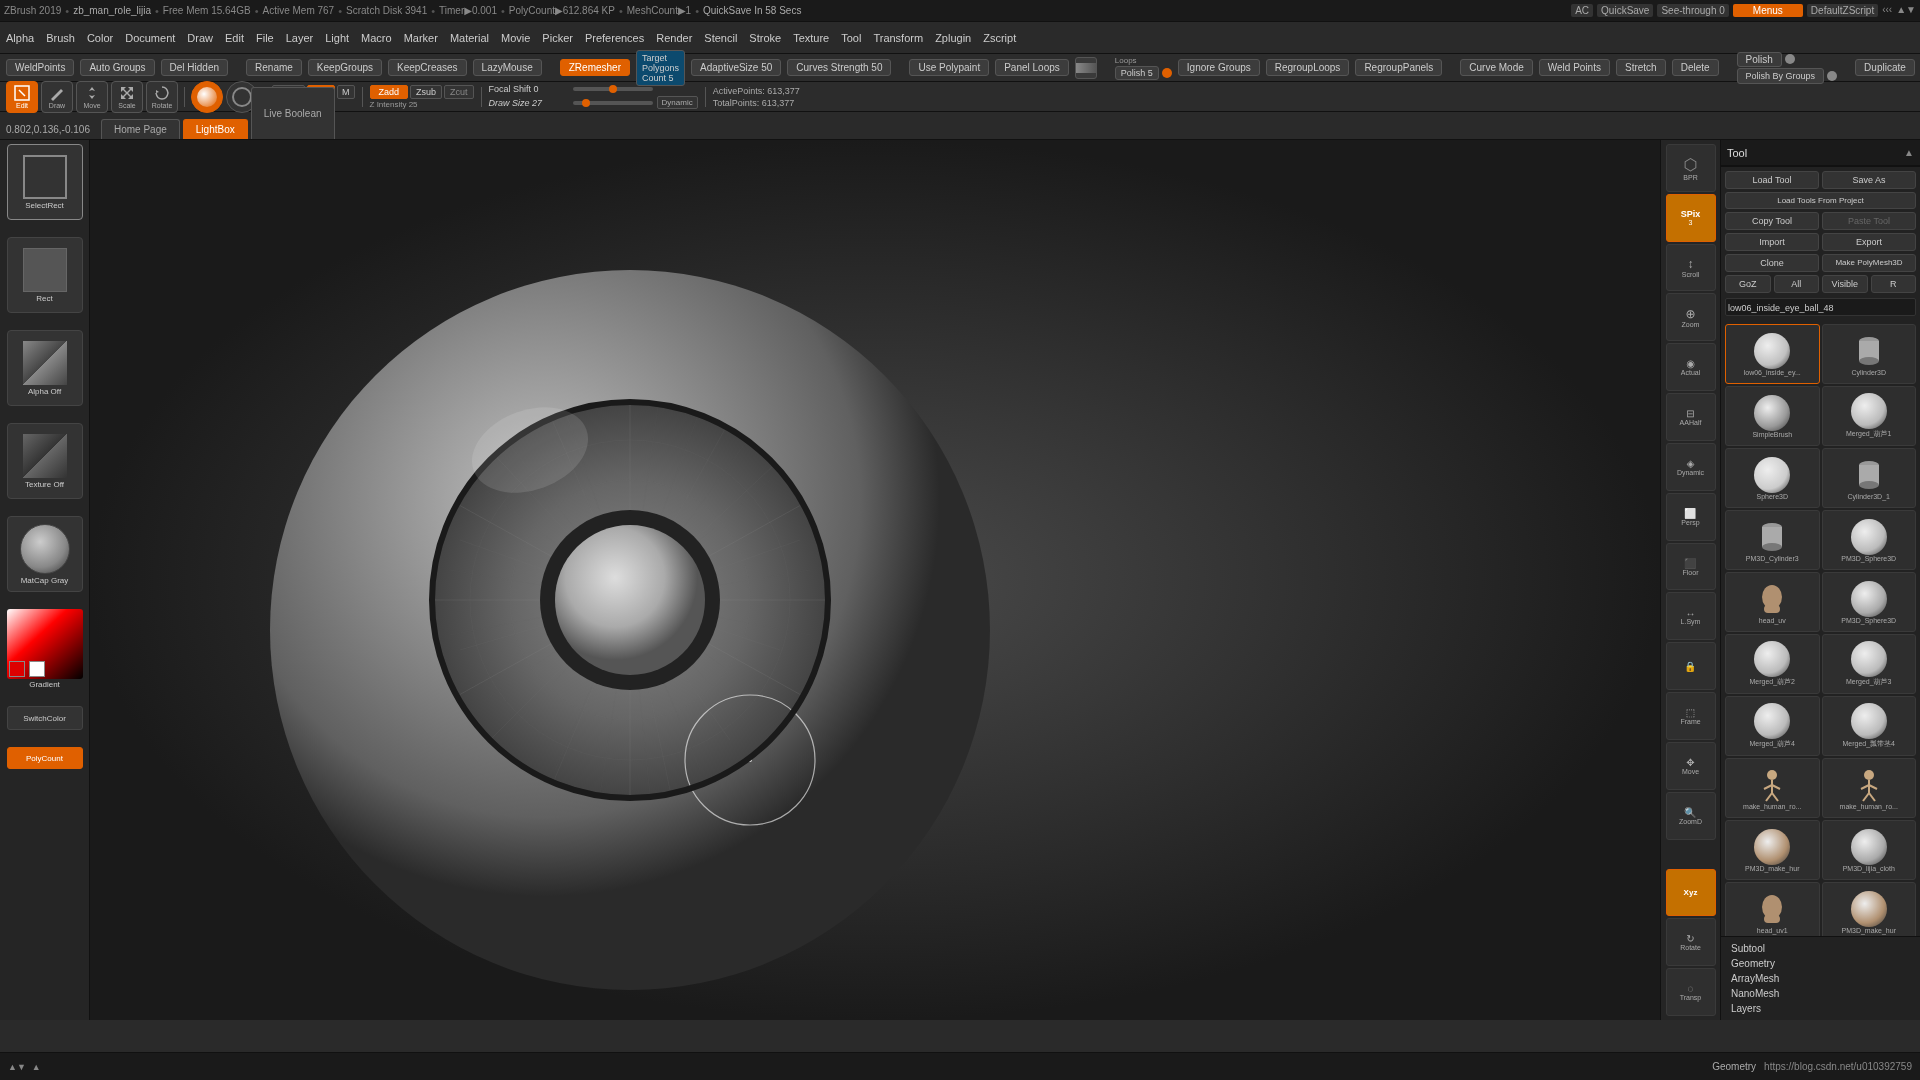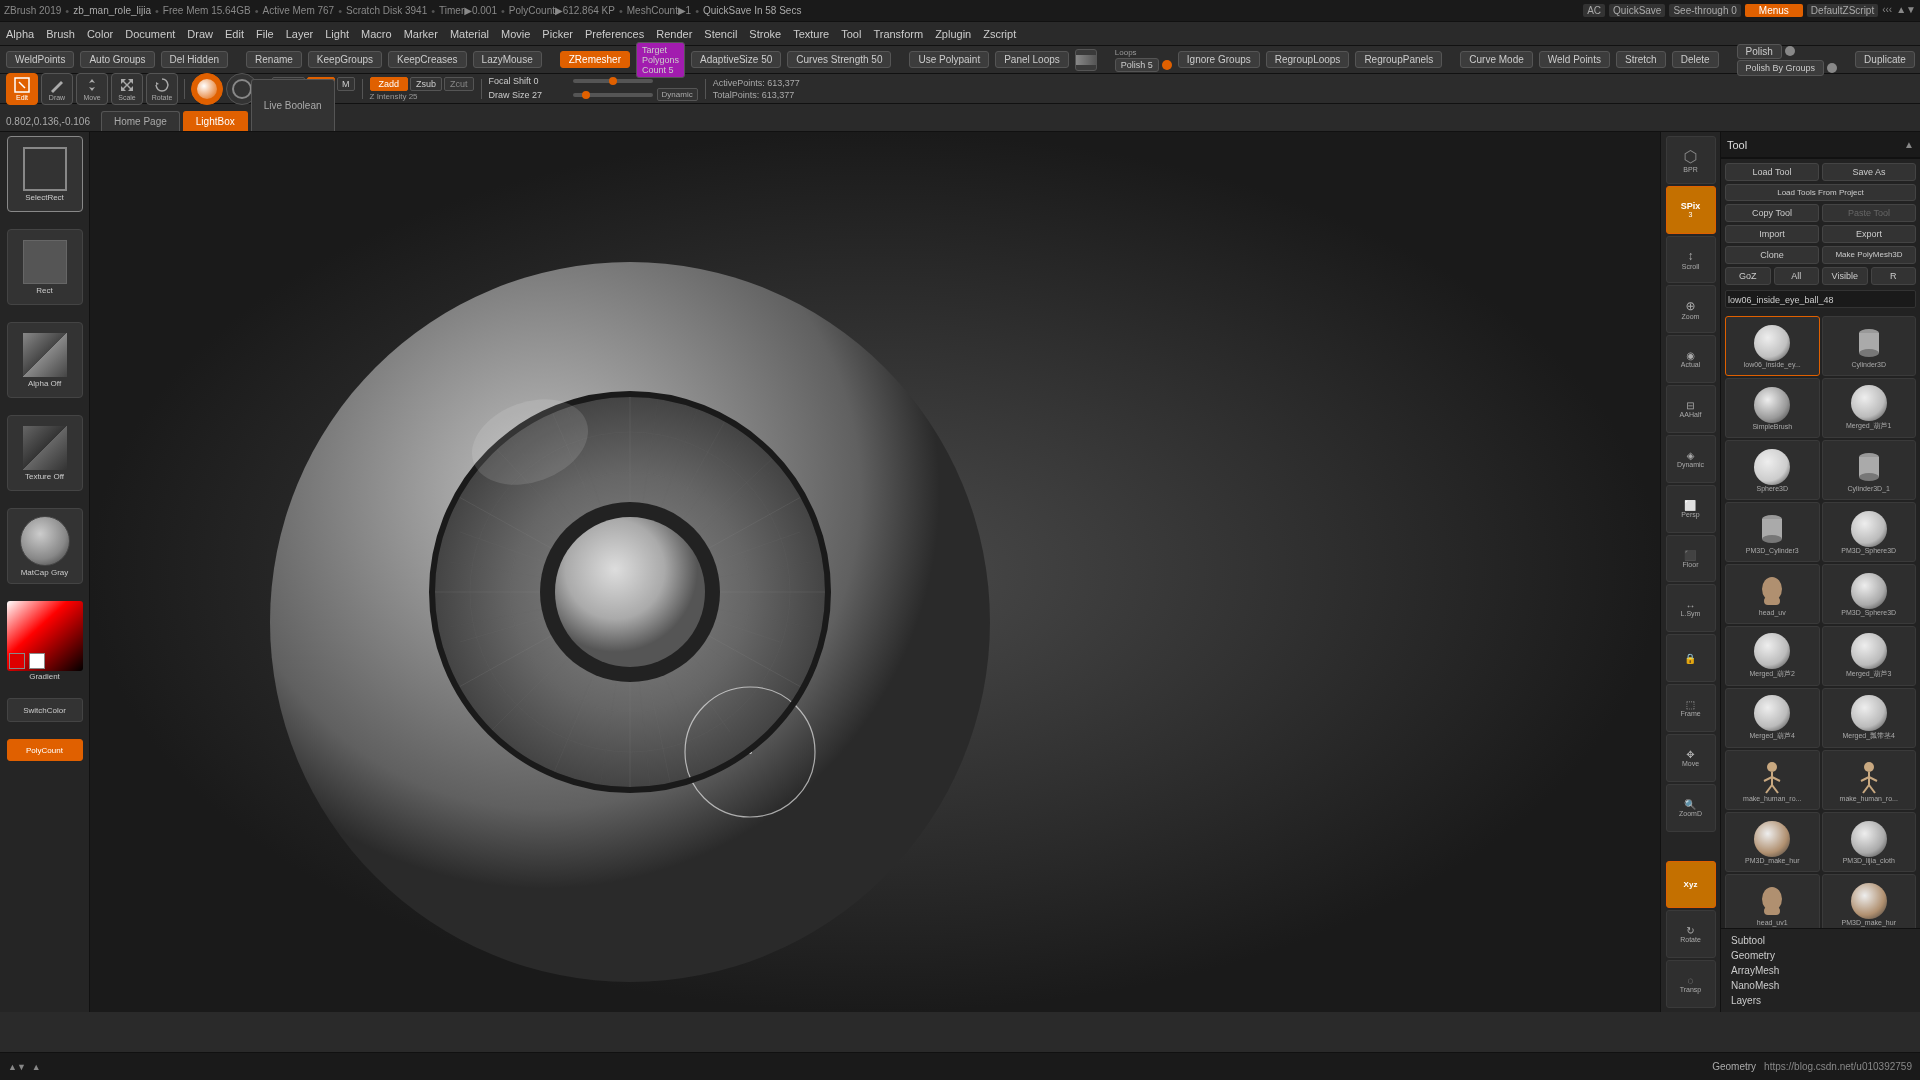--- a/index.html
+++ b/index.html
@@ -328,28 +328,28 @@
     <span style="font-size:10px;color:#888;">PolyCount▶612.864 KP</span>
     <span style="color:#555;padding:0 2px;">•</span>
     <span style="font-size:10px;color:#888;text-align:center;">MeshCount▶1</span>
     <span style="color:#555;padding:0 2px;">•</span>
     <span style="font-size:10px;color:#aaa;">QuickSave In 58 Secs</span>
   </div>
   <div style="display:flex;gap:4px;margin-left:8px;">
     <span style="font-size:10px;color:#aaa;padding:1px 4px;background:#333;border-radius:2px;cursor:pointer;">AC</span>
     <span style="font-size:10px;color:#aaa;padding:1px 4px;background:#333;border-radius:2px;cursor:pointer;">QuickSave</span>
     <span style="font-size:10px;color:#aaa;padding:1px 4px;background:#333;border-radius:2px;cursor:pointer;">See-through 0</span>
-    <span style="font-size:10px;color:#fff;padding:1px 14px;background:#e06000;border-radius:2px;cursor:pointer;">Menus</span>
+    <span style="font-size:10px;color:#fff;padding:1px 20px;background:#e06000;border-radius:2px;cursor:pointer;">Menus</span>
     <span style="font-size:10px;color:#aaa;padding:1px 4px;background:#333;border-radius:2px;cursor:pointer;">DefaultZScript</span>
     <span style="color:#888;font-size:10px;">‹‹‹</span>
     <span style="color:#888;font-size:10px;">▲▼</span>
   </div>
 </div>
 
-<div style="width:100%;height:24px;background:#2a2a2a;display:flex;align-items:center;gap:0;border-bottom:1px solid #111;">
+<div style="width:100%;height:32px;background:#2a2a2a;display:flex;align-items:center;gap:0;border-bottom:1px solid #111;">
   <div id="menu-items" style="display:flex;">
       <span class="menu-item">Alpha</span>
       <span class="menu-item">Brush</span>
       <span class="menu-item">Color</span>
       <span class="menu-item">Document</span>
       <span class="menu-item">Draw</span>
       <span class="menu-item">Edit</span>
       <span class="menu-item">File</span>
       <span class="menu-item">Layer</span>
       <span class="menu-item">Light</span>
@@ -374,21 +374,21 @@
   <span class="tb-btn">WeldPoints</span>
   <span class="tb-btn">Auto Groups</span>
   <span class="tb-btn">Del Hidden</span>
   <div class="tb-separator"></div>
   <span class="tb-btn">Rename</span>
   <span class="tb-btn">KeepGroups</span>
   <span class="tb-btn">KeepCreases</span>
   <span class="tb-btn">LazyMouse</span>
   <div class="tb-separator"></div>
   <span class="tb-btn orange">ZRemesher</span>
-  <span style="font-size:9px;color:#ccc;background:#a21caf;padding:2px 5px;border:1px solid #555;border-radius:3px;cursor:pointer;">Target Polygons Count 5</span>
+  <span style="font-size:9px;color:#ccc;background:#0c4a6e;padding:2px 5px;border:1px solid #555;border-radius:3px;cursor:pointer;">Target Polygons Count 5</span>
   <span class="tb-btn">AdaptiveSize 50</span>
   <span class="tb-btn">Curves Strength 50</span>
   <div class="tb-separator"></div>
   <span class="tb-btn">Use Polypaint</span>
   <span class="tb-btn">Panel Loops</span>
   <div style="width:30px;height:22px;background:#3a3a3a;border:1px solid #555;border-radius:3px;display:flex;align-items:center;justify-content:center;">
     <div style="width:20px;height:10px;background:linear-gradient(to right,#888,#555);"></div>
   </div>
   <div class="tb-separator"></div>
   <div style="display:flex;flex-direction:column;gap:1px;">
@@ -495,21 +495,21 @@
   </div>
 
   <div class="tb-separator"></div>
 
   <div style="display:flex;flex-direction:column;gap:2px;min-width:200px;">
     <div style="display:flex;align-items:center;gap:4px;">
       <span style="font-size:9px;color:#ccc;min-width:80px;">Focal Shift 0</span>
       <input type="range" min="-100" max="100" value="0" style="width: 80px;">
     </div>
     <div style="display:flex;align-items:center;gap:4px;">
-      <span style="font-size:9px;color:#ccc;min-width:80px;">Draw Size 27</span>
+      <span style="font-size:9px;color:#ccc;min-width:80px;font-style:italic;">Draw Size 27</span>
       <input type="range" min="1" max="200" value="27" style="width: 80px;">
       <span style="font-size:8px;padding:1px 4px;background:#333;border:1px solid #555;border-radius:2px;cursor:pointer;color:#aaa;">Dynamic</span>
     </div>
   </div>
 
   <div class="tb-separator"></div>
 
   <div style="display:flex;flex-direction:column;gap:2px;">
     <span style="font-size:9px;color:#aaa;">ActivePoints: 613,377</span>
     <span style="font-size:9px;color:#aaa;">TotalPoints: 613,377</span>

